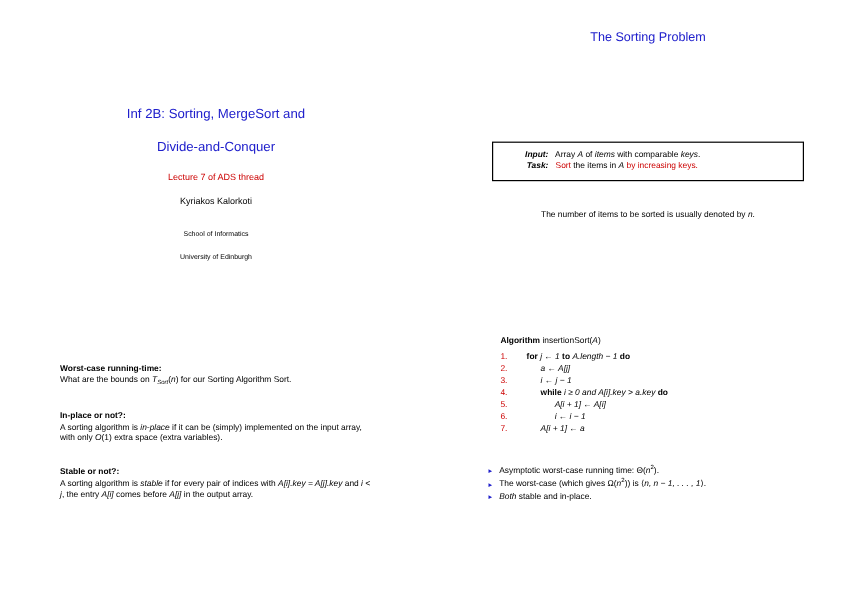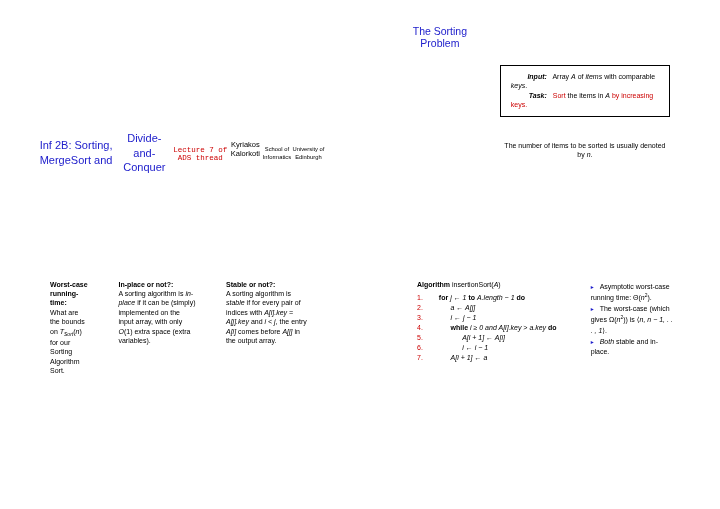--- a/index.html
+++ b/index.html
@@ -17,38 +17,38 @@
     display: grid;
     grid-template-columns: 1fr 1fr;
     grid-template-rows: 1fr 1fr;
     width: 720px;
     height: 509px;
   }
   .slide {
     padding: 25px 35px 20px 35px;
     box-sizing: border-box;
     display: flex;
-    flex-direction: row;
+    flex-direction: column;
+    gap: 11px;
   }
   .title-slide {
     text-align: center;
     justify-content: center;
     align-items: center;
     padding-top: 73px;
   }
   .title-slide .main-title {
     color: #2020cc;
     font-size: 11px;
     line-height: 1.3;
     margin-bottom: 2px;
   }
   .subtitle-red {
     color: #cc0000;
     font-size: 7.5px;
-    font-family: Liberation Mono, monospace;
   }
   .author {
     font-size: 7.5px;
     margin-bottom: 10px;
   }
   .affil {
     font-size: 5.8px;
     line-height: 1.3;
   }
   .slide-heading {

